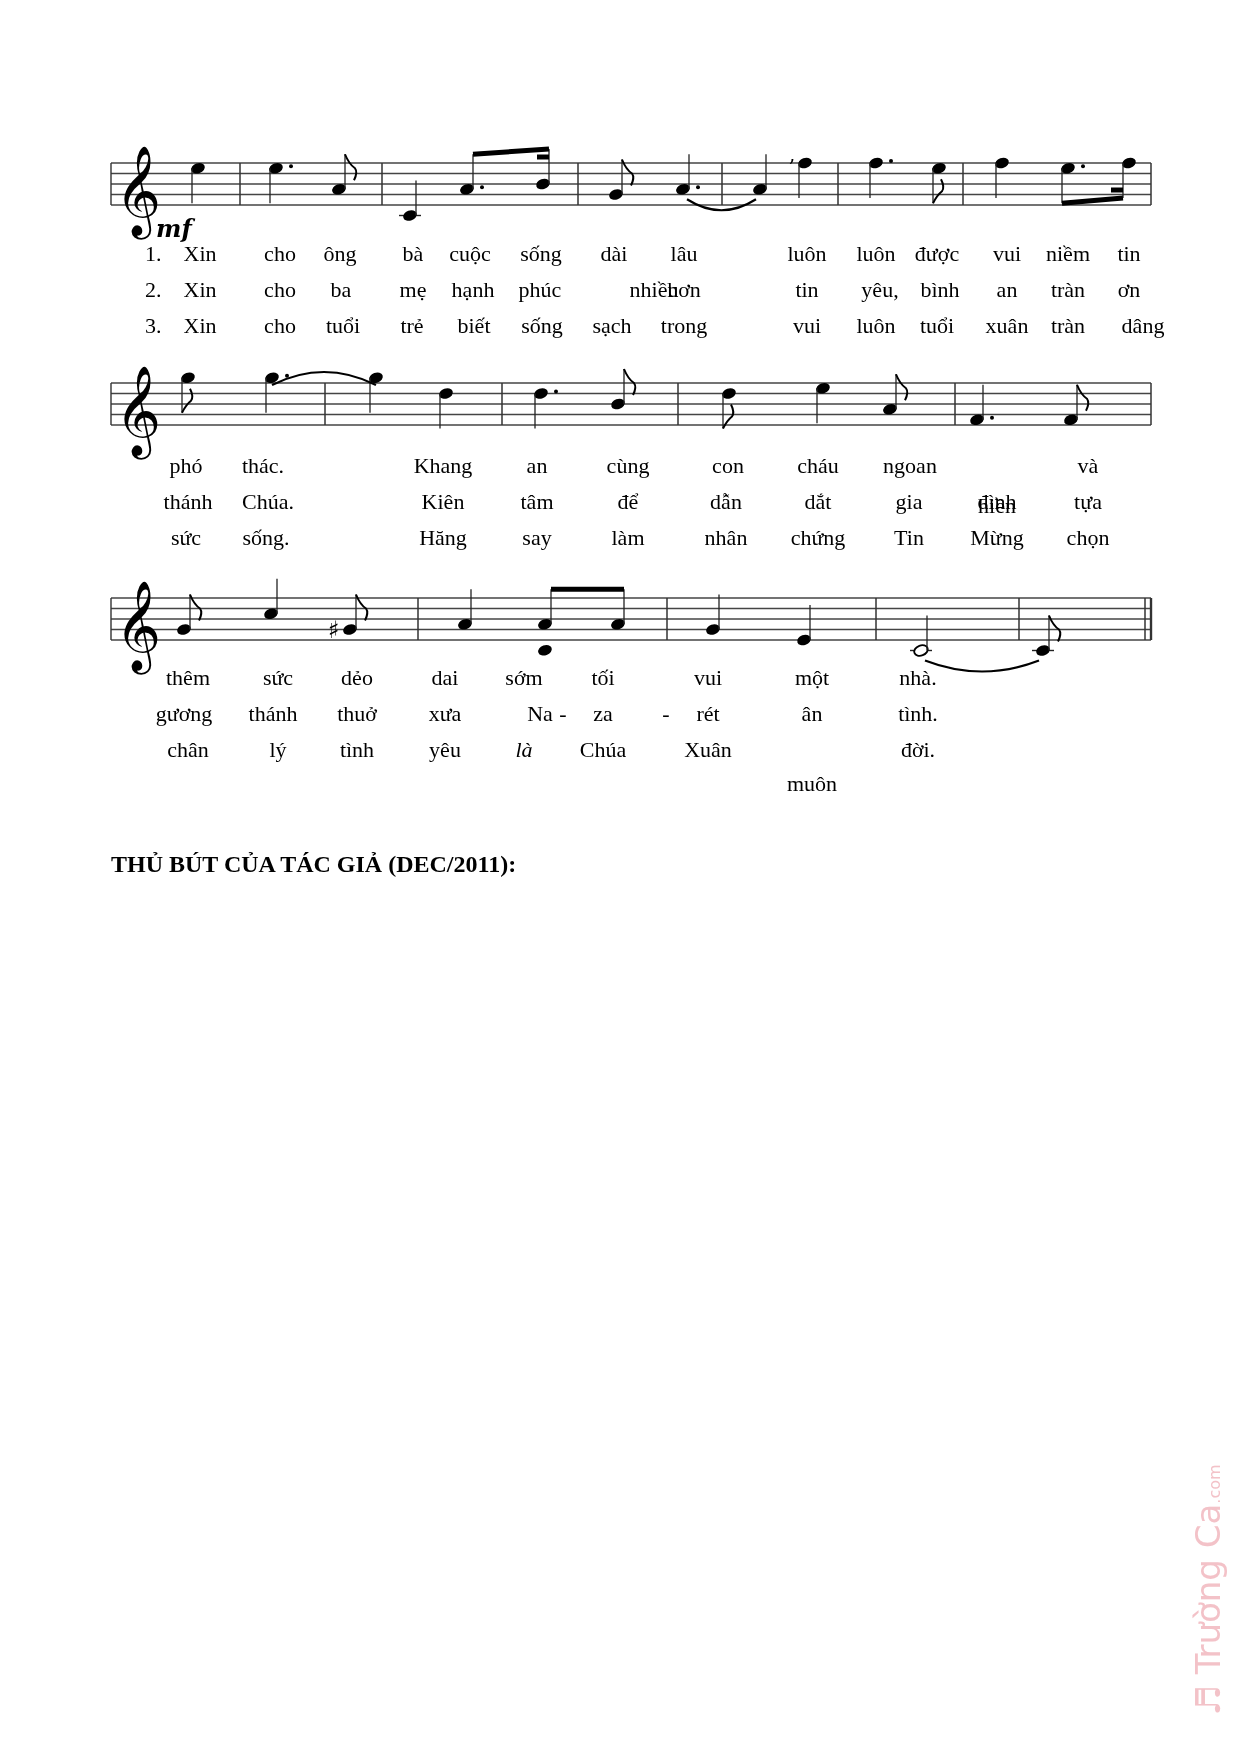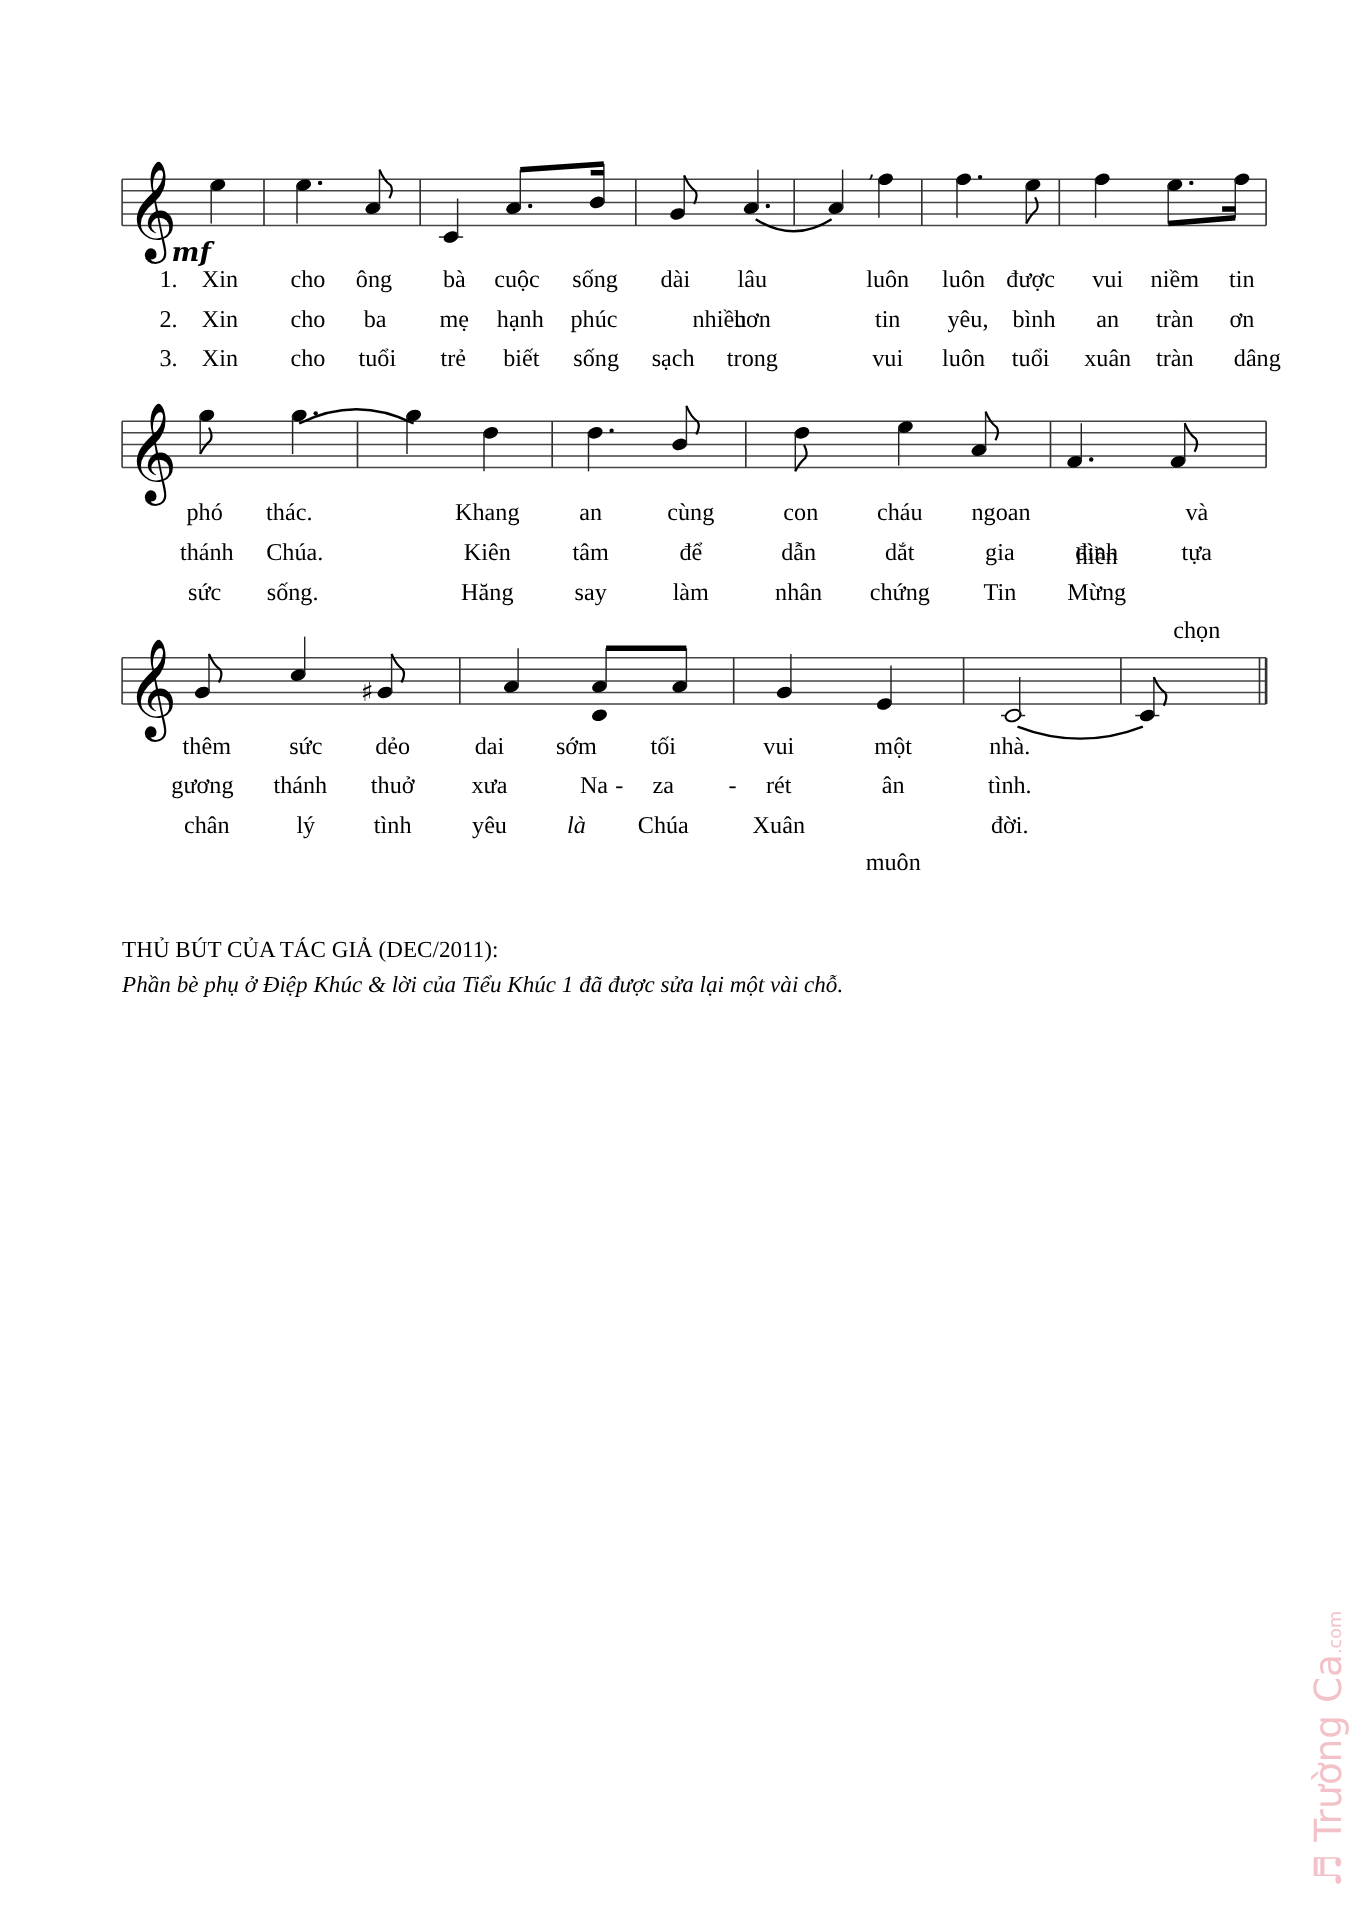--- a/index.html
+++ b/index.html
@@ -3,21 +3,21 @@
 <meta charset="utf-8">
 <style>
   html, body { margin: 0; padding: 0; background: #ffffff; }
   body { width: 1240px; height: 1753px; position: relative; overflow: hidden;
          font-family: "Liberation Serif", "DejaVu Serif", serif; color: #000; }
   .page { position: absolute; left: 0; top: 0; width: 1240px; height: 1753px; }
   svg.score { position: absolute; left: 0; top: 0; }
   .lyric { position: absolute; font-size: 22px; white-space: nowrap; transform: translateX(-50%); line-height: 1; }
   .lyric.left { transform: none; }
   .lyric.italic { font-style: italic; }
-  .note-title { position: absolute; left: 111px; top: 851px; font-weight: normal; font-size: 21px; }
+  .note-title { position: absolute; left: 111px; top: 851px; font-weight: bold; font-size: 24px; }
   .note-body { position: absolute; left: 111px; top: 883px; font-style: italic; font-size: 21px; }
   .watermark { position: absolute; left: 1178px; top: 1440px; width: 60px; height: 300px; }
   .watermark-text { position: absolute; left: 50%; top: 50%; transform: translate(-50%,-50%) rotate(-90deg);
      font-family: "DejaVu Sans", sans-serif; color: #f3c2c8; font-size: 34px; white-space: nowrap; }
   .watermark-text small { font-size: 16px; }
 </style>
 </head>
 <body>
 
 <div class="page">
@@ -314,21 +314,21 @@
       <div class="lyric" style="left: 1088px; top: 491px;">tựa</div>
       <div class="lyric" style="left: 186px; top: 527px;">sức</div>
       <div class="lyric" style="left: 266px; top: 527px;">sống.</div>
       <div class="lyric" style="left: 443px; top: 527px;">Hăng</div>
       <div class="lyric" style="left: 537px; top: 527px;">say</div>
       <div class="lyric" style="left: 628px; top: 527px;">làm</div>
       <div class="lyric" style="left: 726px; top: 527px;">nhân</div>
       <div class="lyric" style="left: 818px; top: 527px;">chứng</div>
       <div class="lyric" style="left: 909px; top: 527px;">Tin</div>
       <div class="lyric" style="left: 997px; top: 527px;">Mừng</div>
-      <div class="lyric" style="left: 1088px; top: 527px; margin-top: 35px;">chọn</div>
+      <div class="lyric" style="left: 1088px; top: 527px;">chọn</div>
       <div class="lyric" style="left: 188px; top: 667px;">thêm</div>
       <div class="lyric" style="left: 278px; top: 667px;">sức</div>
       <div class="lyric" style="left: 357px; top: 667px;">dẻo</div>
       <div class="lyric" style="left: 445px; top: 667px;">dai</div>
       <div class="lyric" style="left: 524px; top: 667px;">sớm</div>
       <div class="lyric" style="left: 603px; top: 667px;">tối</div>
       <div class="lyric" style="left: 708px; top: 667px;">vui</div>
       <div class="lyric" style="left: 812px; top: 667px;">một</div>
       <div class="lyric" style="left: 918px; top: 667px;">nhà.</div>
       <div class="lyric" style="left: 184px; top: 703px;">gương</div>
@@ -347,20 +347,19 @@
       <div class="lyric" style="left: 357px; top: 739px;">tình</div>
       <div class="lyric" style="left: 445px; top: 739px;">yêu</div>
       <div class="lyric italic" style="left: 524px; top: 739px;">là</div>
       <div class="lyric" style="left: 603px; top: 739px;">Chúa</div>
       <div class="lyric" style="left: 708px; top: 739px;">Xuân</div>
       <div class="lyric" style="left: 812px; top: 739px; margin-top: 34px;">muôn</div>
       <div class="lyric" style="left: 918px; top: 739px;">đời.</div>
     </div>
 
   <div class="note-title">THỦ BÚT CỦA TÁC GIẢ (DEC/2011):</div>
-  <div class="note-body">Phần bè phụ ở Điệp Khúc &amp; lời của Tiểu Khúc 1 đã được sửa lại một vài chỗ.</div>
 
   <div class="watermark">
     <div class="watermark-text">
       <span>♬ </span><span>Trường Ca</span><small>.com</small>
     </div>
   </div>
 </div>
 
 </body></html>

